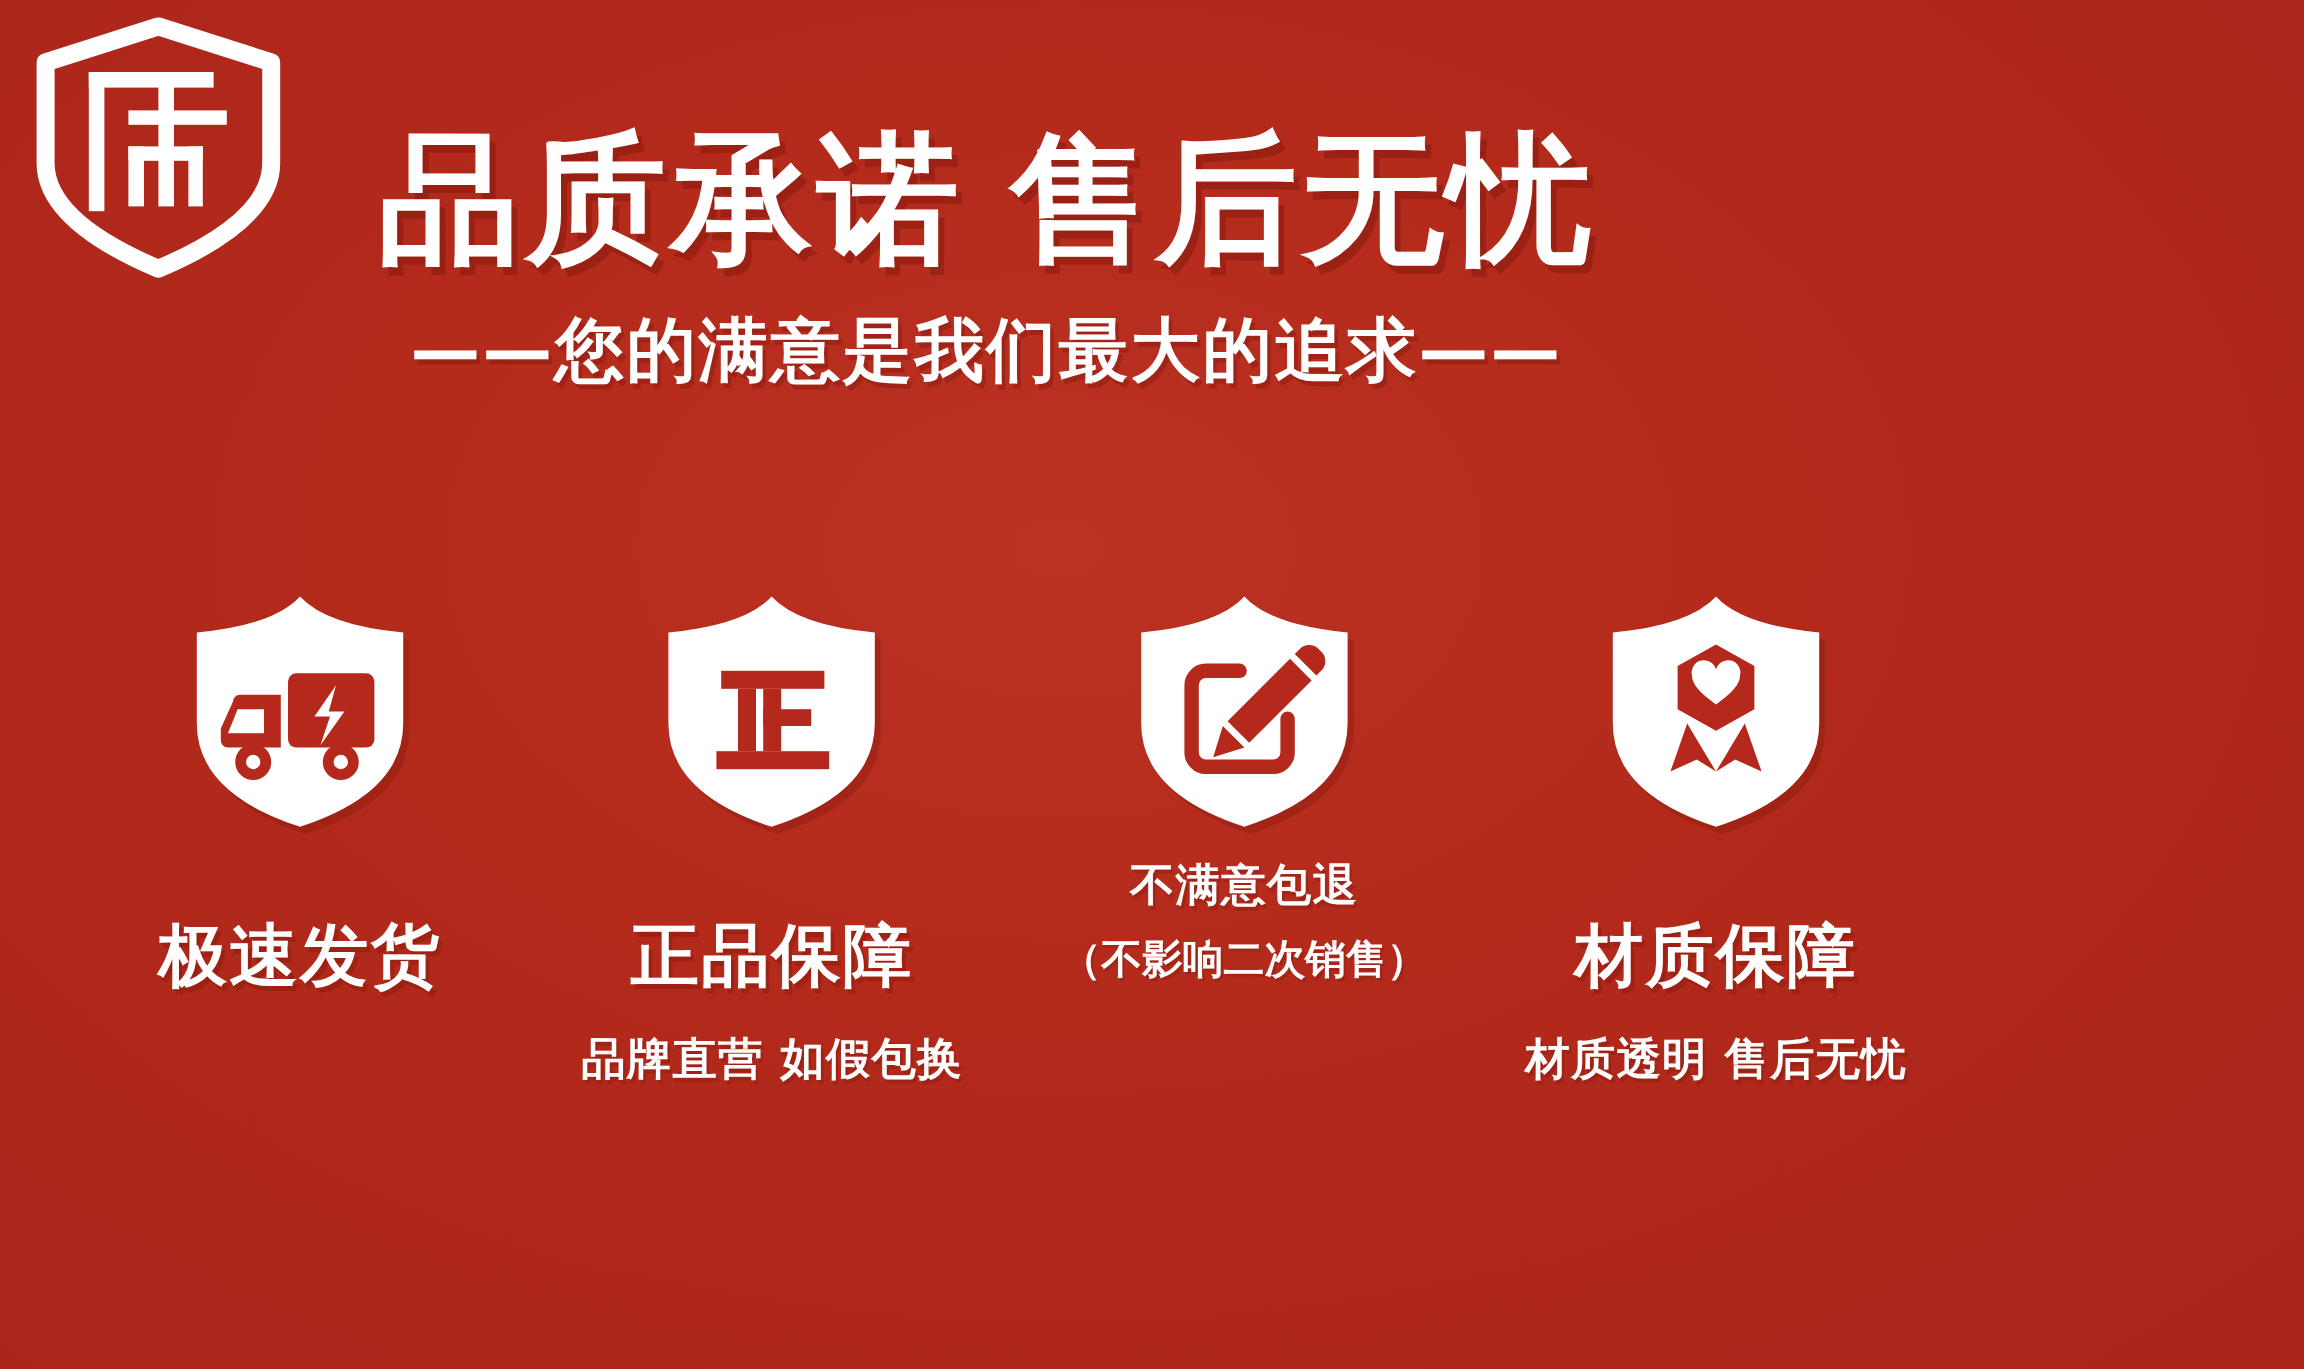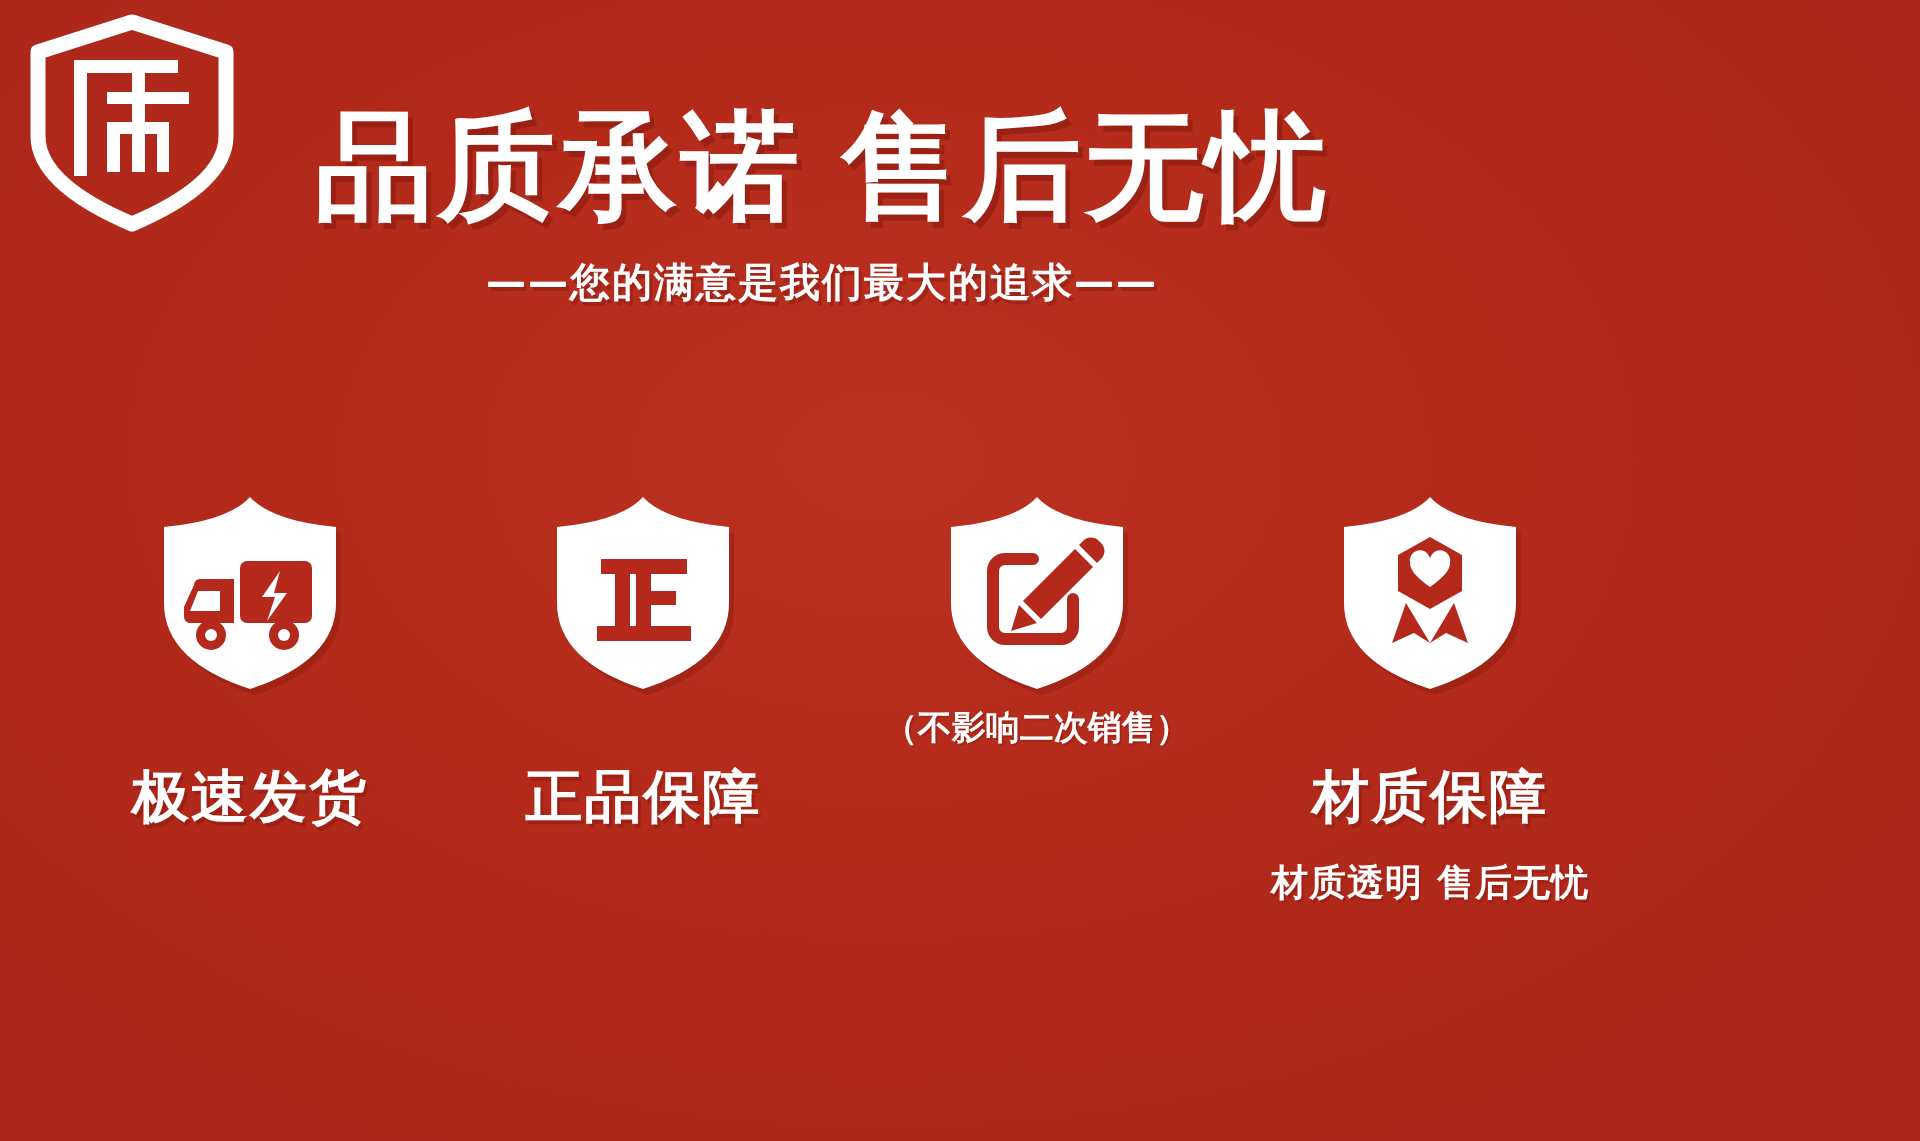--- a/index.html
+++ b/index.html
@@ -49,21 +49,21 @@
     font-weight: 700;
     color: #ffffff;
     letter-spacing: 4px;
     text-shadow: 5px 6px 0 rgba(120, 20, 10, 0.42);
     white-space: nowrap;
   }
   .headline .gap { display: inline-block; width: 38px; }
 
   .subhead {
     margin-top: 26px;
-    font-size: 40px;
+    font-size: 58px;
     line-height: 1.2;
     font-weight: 700;
     color: #ffffff;
     letter-spacing: 2px;
     text-shadow: 3px 4px 0 rgba(120, 20, 10, 0.38);
     white-space: nowrap;
   }
 
   
   .features {
@@ -182,40 +182,42 @@
 
             <rect x="46" y="64" width="86" height="15"></rect>
             <rect x="60" y="79" width="15" height="52"></rect>
             <rect x="81" y="79" width="15" height="52"></rect>
             <rect x="81" y="96" width="40" height="14"></rect>
             <rect x="42" y="131" width="94" height="15"></rect>
           </g>
         </svg>
       </div>
       <div class="feature-title">正品保障</div>
+      <div class="feature-sub">品牌直营 如假包换</div>
       <div class="feature-note hidden"></div>
     </div>
 
     <div class="feature">
       <div class="shield">
         <svg viewBox="0 0 176 196" xmlns="http://www.w3.org/2000/svg" aria-hidden="true">
           <path d="M88 2 Q110 26 174 32 L174 108 Q174 166 88 194 Q2 166 2 108 L2 32 Q66 26 88 2 Z" fill="#ffffff"></path>
           <g fill="none" stroke="#b5291c" stroke-width="12" stroke-linecap="round" stroke-linejoin="round">
             <path d="M124 104 v28 a12 12 0 0 1 -12 12 h-56 a12 12 0 0 1 -12 -12 v-56 a12 12 0 0 1 12 -12 h28"></path>
           </g>
           <g fill="#b5291c">
 
             <path d="M126 54 l18 18 -52 52 -18 -18 Z"></path>
 
             <path d="M70 110 l-8 26 26 -8 Z"></path>
 
             <path d="M134 46 a11 11 0 0 1 16 0 l2 2 a11 11 0 0 1 0 16 l-4 4 -18 -18 Z"></path>
           </g>
         </svg>
       </div>
+      <div class="feature-sub">不满意包退</div>
       <div class="feature-note">（不影响二次销售）</div>
     </div>
 
     <div class="feature">
       <div class="shield">
         <svg viewBox="0 0 176 196" xmlns="http://www.w3.org/2000/svg" aria-hidden="true">
           <path d="M88 2 Q110 26 174 32 L174 108 Q174 166 88 194 Q2 166 2 108 L2 32 Q66 26 88 2 Z" fill="#ffffff"></path>
           <g fill="#b5291c">
 
             <path d="M64 108 l-14 40 22 -10 16 10 Z"></path>

